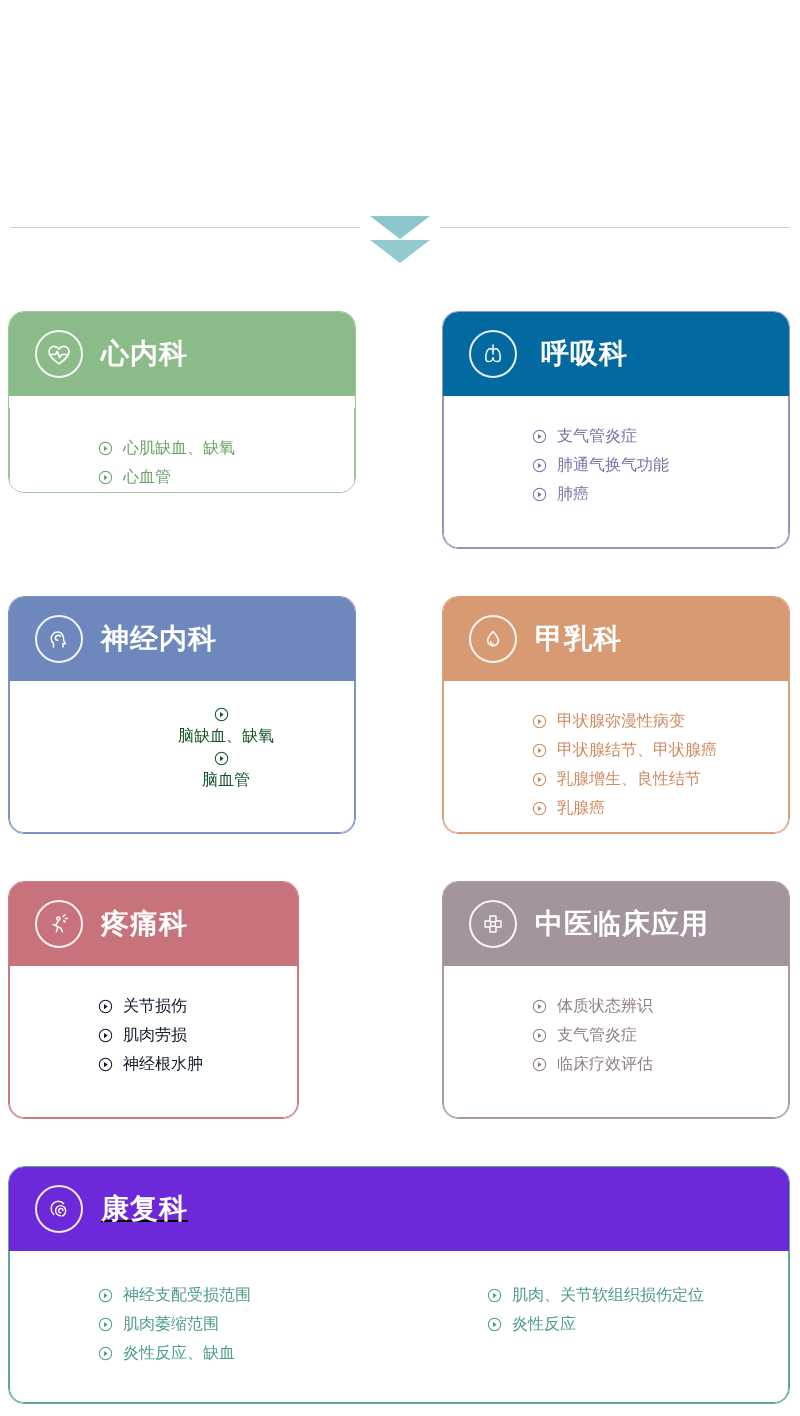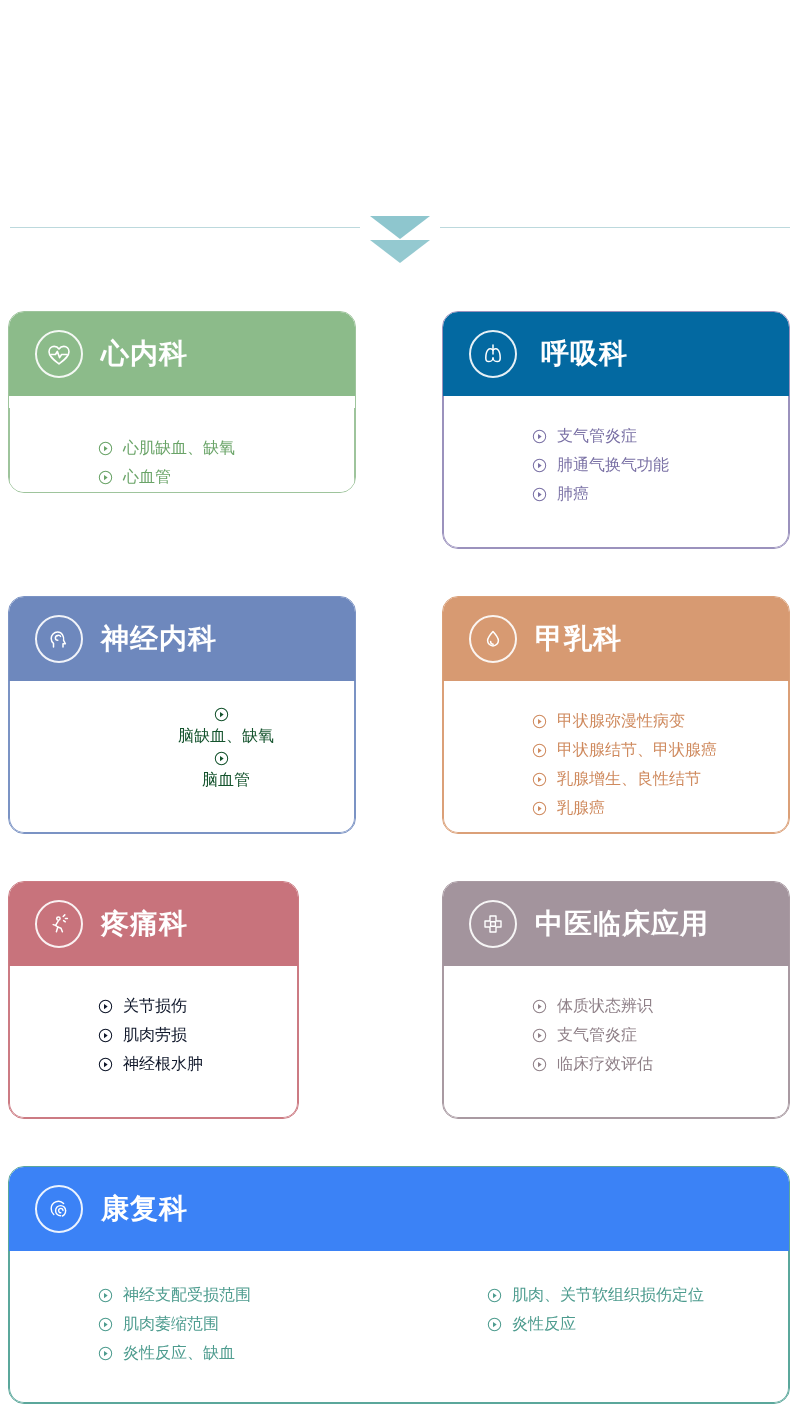--- a/index.html
+++ b/index.html
@@ -194,21 +194,21 @@
   .t-red    .card-head { background: #c8737c; }
   .t-red    .card-body { border: 1px solid #cc7b83; border-top: none; }
   .t-red    .bullet { color: #0f172a; }
 
   .t-mauve  { border-color: #a99aa2; }
   .t-mauve  .card-head { background: #a3949d; text-align: center; }
   .t-mauve  .card-body { border: 1px solid #a99aa2; border-top: none; }
   .t-mauve  .bullet { color: #8f8088; }
 
   .t-teal   { border-color: #5ba79b; }
-  .t-teal   .card-head { background: #3b82f6; }
+  .t-teal   .card-head { background: #6d28d9; text-decoration: underline; }
   .t-teal   .card-body { border: 1px solid #5ba79b; border-top: none; }
   .t-teal   .bullet { color: #4e9c8f; }
 </style>
 </head>
 <body>
 
 <div class="page">
 
 
   <div class="arrow-wrap">

